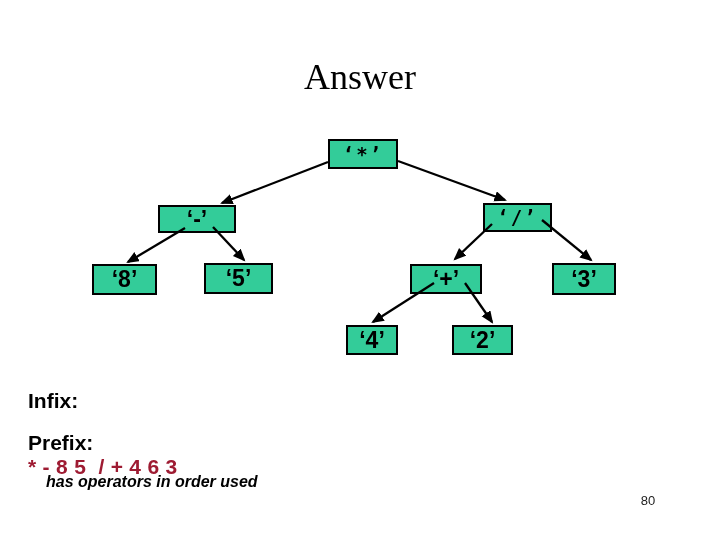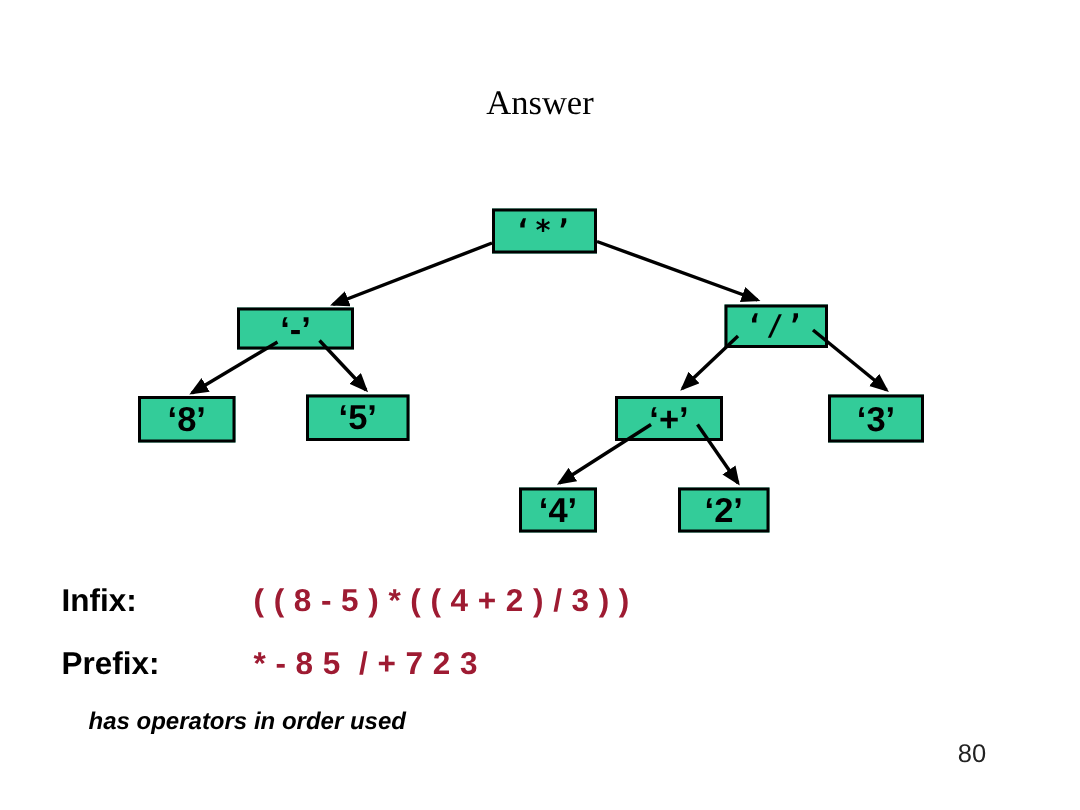--- a/index.html
+++ b/index.html
@@ -4,49 +4,49 @@
 <style>
   html,body { margin:0; padding:0; background:#888; }
   .slide {
     position:relative; width:720px; height:540px;
     background:var(--bg,#fff); overflow:hidden;
     font-family:"Liberation Sans", sans-serif;
   }
   .slide-title {
     position:absolute; top:56px; left:0; width:720px; margin:0;
     text-align:center; font-family:"Liberation Serif", serif;
-    font-weight:normal; font-size:23px; color:#000;
+    font-weight:normal; font-size:36px; color:#000;
   }
   .edges-svg {
     position:absolute; left:0; top:0; width:720px; height:540px;
     z-index:3; pointer-events:none;
   }
   .edges-svg line { stroke:var(--arrow,#000); stroke-width:2.3; }
   .edges-svg marker path { fill:var(--arrow,#000); }
   .nodes-layer { position:absolute; left:0; top:0; width:720px; height:540px; z-index:2; }
   .node {
     position:absolute; box-sizing:border-box;
     background:var(--node-fill,#33CC99); border:2px solid var(--node-border,#000);
     display:flex; align-items:center; justify-content:center;
     font-weight:bold; font-size:23px; color:#000; line-height:1;
   }
   .node.mono {
     font-family:"DejaVu Sans Mono", monospace;
     font-size:19px; letter-spacing:2px;
   }
-  .nrow { position:absolute; left:41px; display:flex; align-items:flex-start; z-index:1; }
+  .nrow { position:absolute; left:28px; display:flex; align-items:flex-start; z-index:1; }
   .nrow .lbl { display:inline-block; width:128px; font-weight:bold; font-size:21px; color:#000; }
   .nrow .val { font-weight:bold; font-size:21px; letter-spacing:0.3px; color:var(--expr,#9E1B32); white-space:pre; }
   .nrow .note { font-weight:bold; font-style:italic; font-size:16px; color:#000; margin-left:18px; white-space:pre; }
   .row-0 { top:389px; }
-  .row-1 { top:431px; }
+  .row-1 { top:431px;flex-direction:column; }
   .row-2 { top:473px; }
   .page-number {
     position:absolute; left:630px; top:493px; width:36px;
-    text-align:center; font-size:17px; color:#222; z-index:1;
+    text-align:center; font-size:13px; color:#222; z-index:1;
   }
 </style>
 </head>
 <body>
 
 <div class="slide">
 
   <h1 class="slide-title">Answer</h1>
 
   <svg class="edges-svg" viewBox="0 0 720 540" xmlns="http://www.w3.org/2000/svg">
@@ -72,27 +72,26 @@
       <div class="node" style="left: 92px; top: 264px; width: 65px; height: 31px;">‘8’</div>
       <div class="node" style="left: 204px; top: 263px; width: 69px; height: 31px;">‘5’</div>
       <div class="node" style="left: 410px; top: 264px; width: 72px; height: 30px;">‘+’</div>
       <div class="node" style="left: 552px; top: 263px; width: 64px; height: 32px;">‘3’</div>
       <div class="node" style="left: 346px; top: 325px; width: 52px; height: 30px;">‘4’</div>
       <div class="node" style="left: 452px; top: 325px; width: 61px; height: 30px;">‘2’</div>
     </div>
 
   <div class="nrow row-0">
     <span class="lbl">Infix:</span>
-    <span class="val">( ( 8 - 5 ) * ( ( 4 + 2 ) / 3 ) )</span>
     <span class="note"></span>
   </div>
 
   <div class="nrow row-1">
     <span class="lbl">Prefix:</span>
-    <span class="val">* - 8 5  / + 7 2 3</span>
+    <span class="val">* - 8 5  / + 4 6 3</span>
     <span class="note"></span>
   </div>
 
   <div class="nrow row-2">
     <span class="note">has operators in order used</span>
   </div>
 
   <div class="page-number">80</div>
 
 </div>

